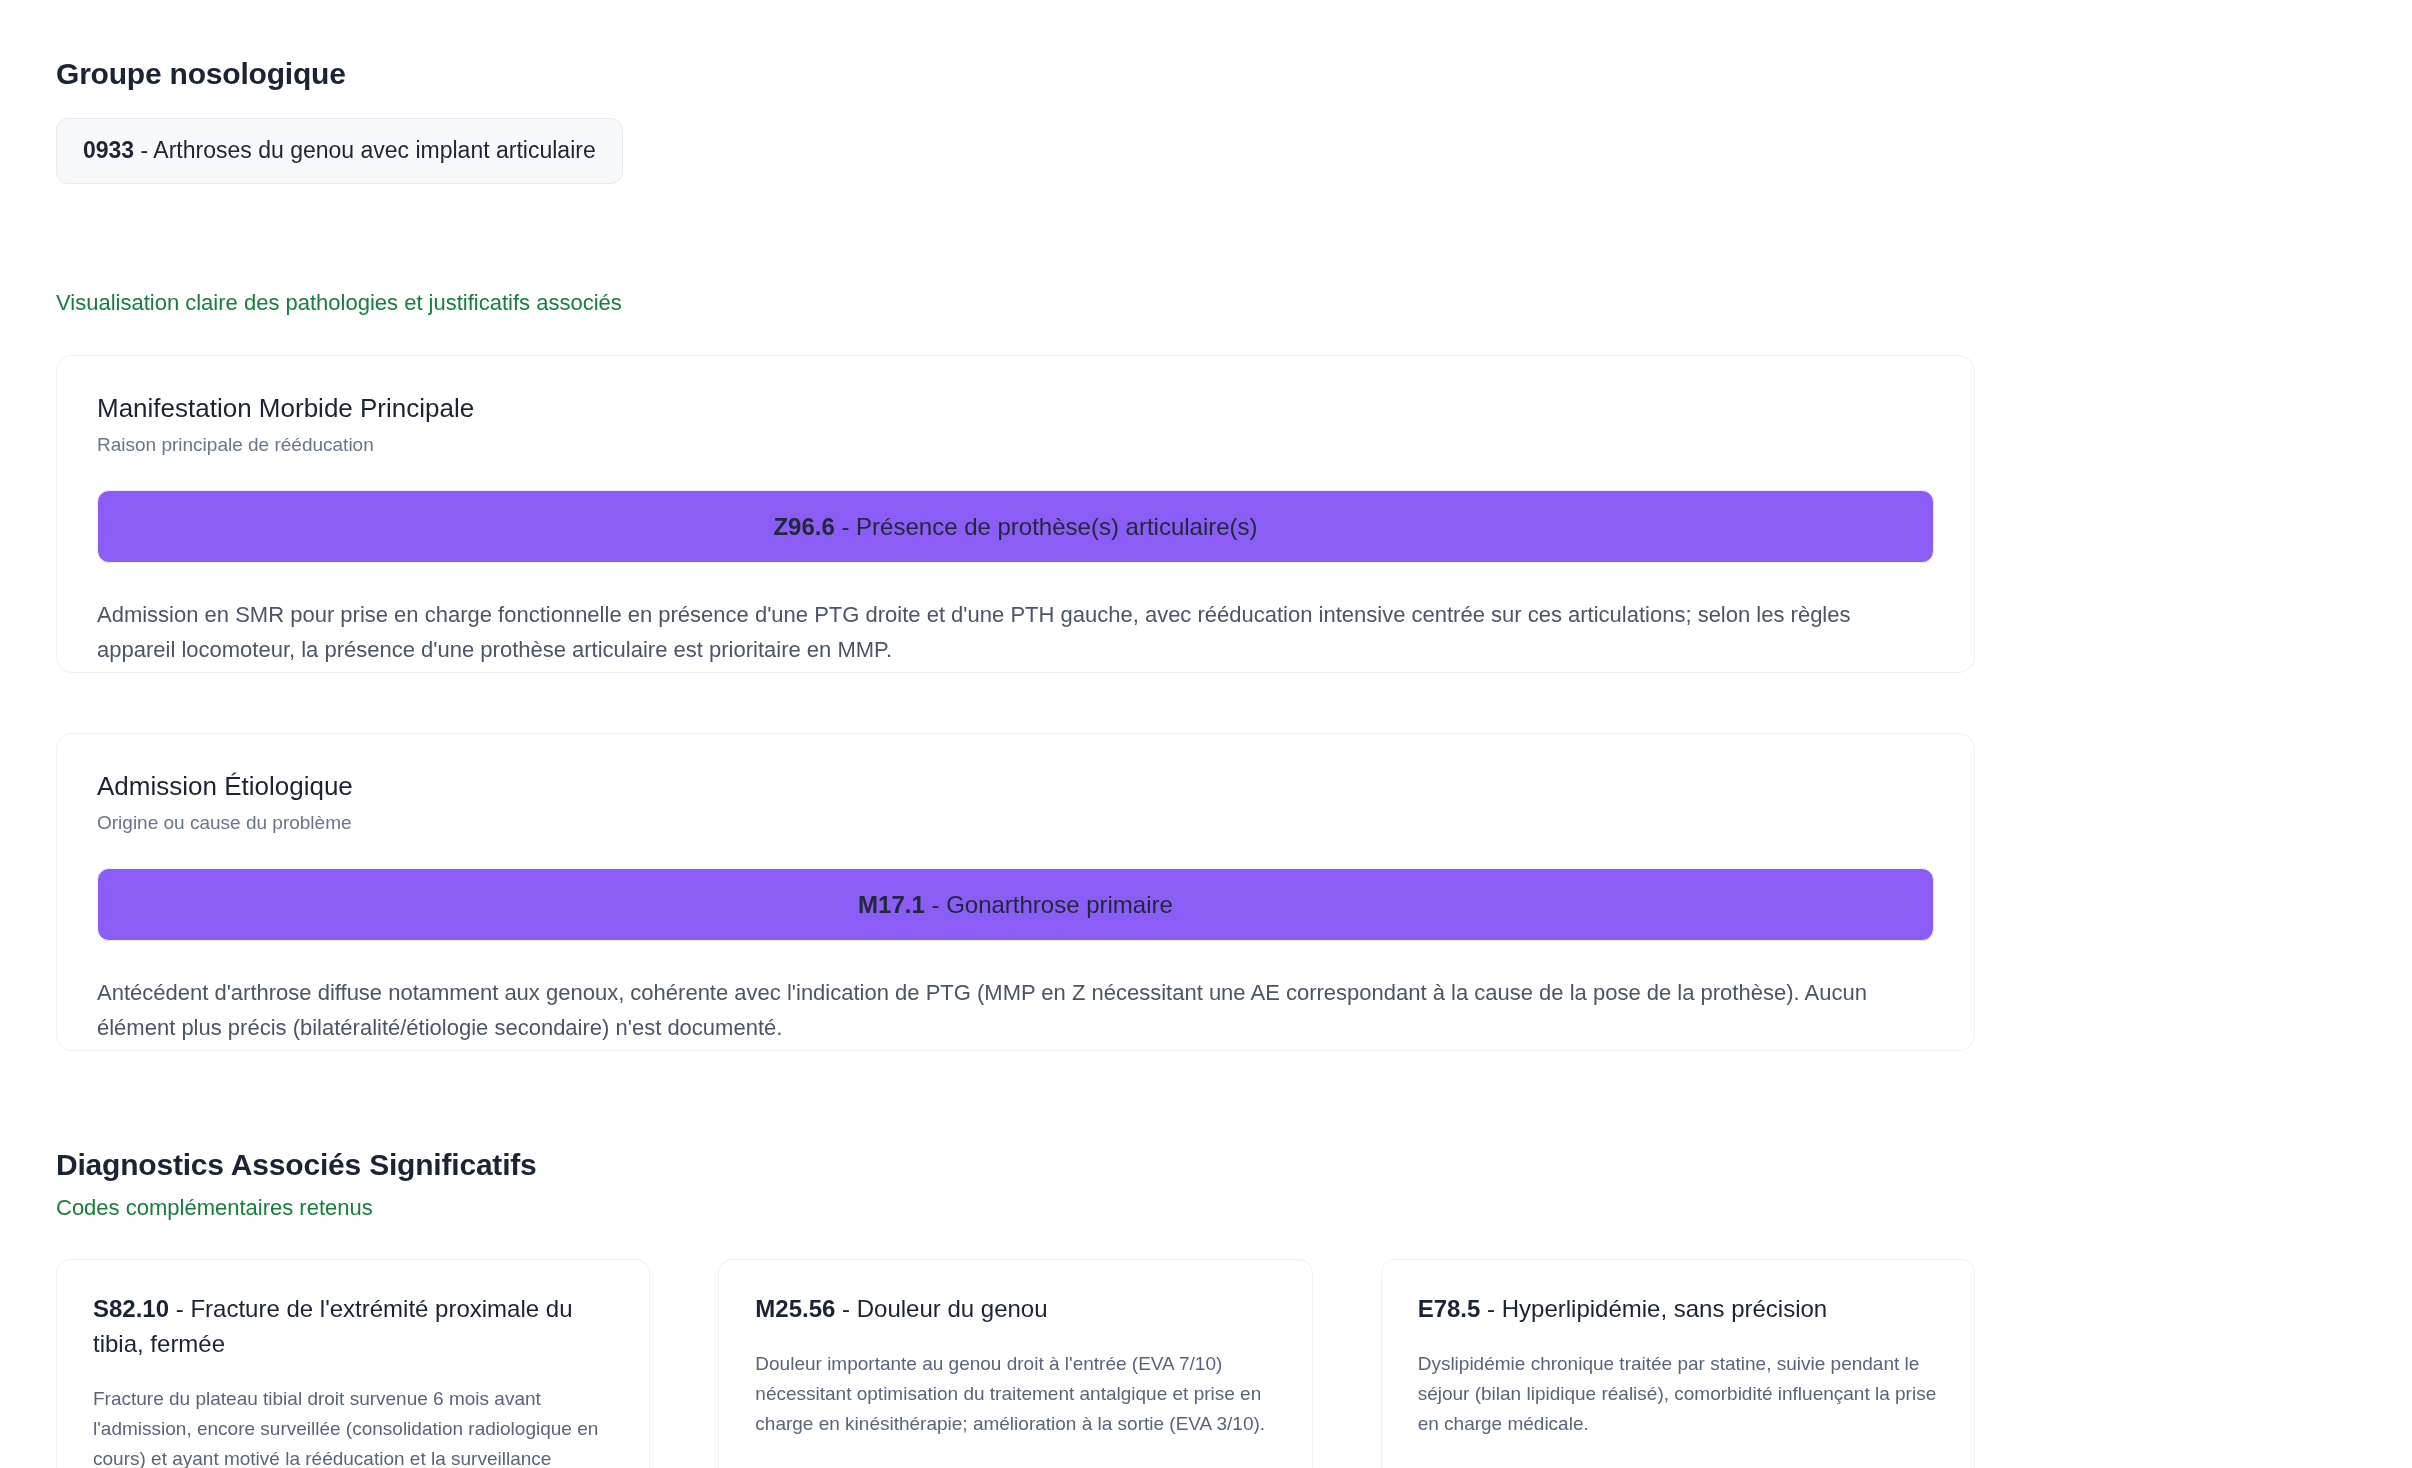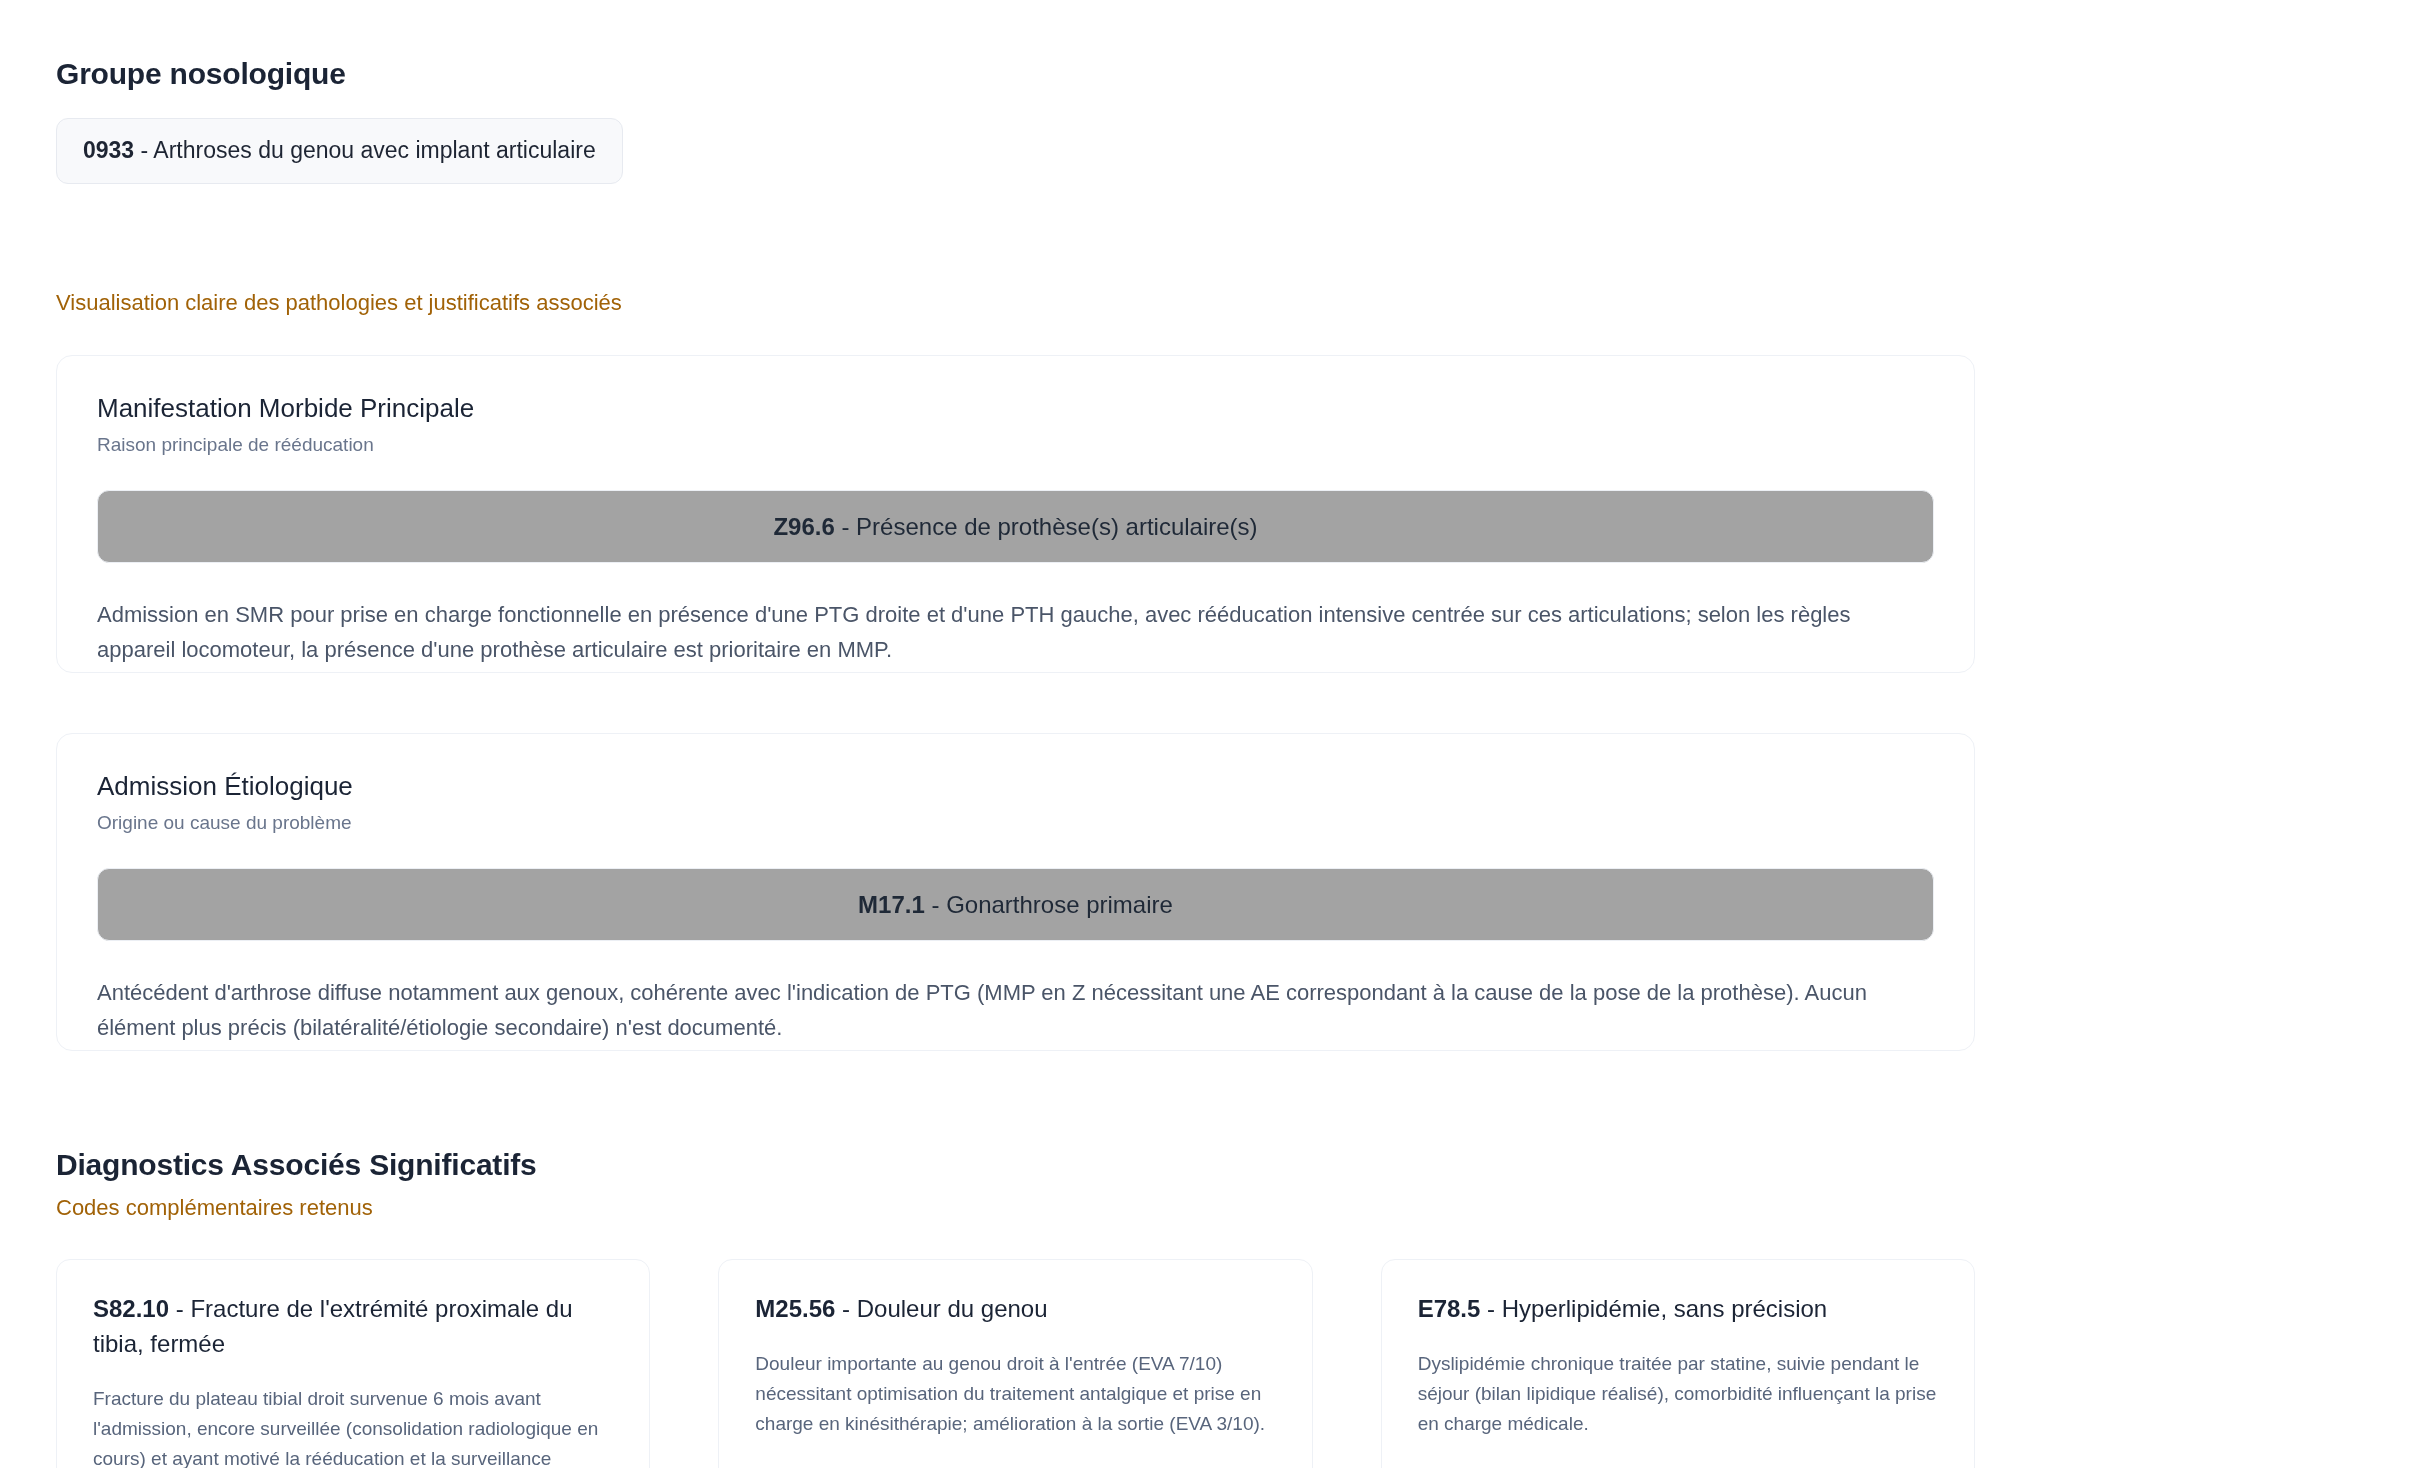--- a/index.html
+++ b/index.html
@@ -29,21 +29,21 @@
   .section-title {
     font-size: 30px;
     font-weight: bold;
     color: #1b2435;
     letter-spacing: -0.2px;
     line-height: 1.2;
   }
 
   .section-subtitle {
     font-size: 22px;
-    color: #a16207;
+    color: #15803d;
     margin-top: 10px;
     line-height: 1.35;
   }
 
   .noso-block { margin-bottom: 0; }
 
   .noso-chip {
     display: inline-block;
     margin-top: 26px;
     padding: 17px 26px 18px 26px;
@@ -88,21 +88,21 @@
     font-size: 19px;
     color: #69758c;
     margin-top: 8px;
     line-height: 1.3;
   }
 
   .code-chip {
     margin-top: 32px;
     border: 1px solid #eceff4;
     border-radius: 12px;
-    background: #a3a3a3;
+    background: #8b5cf6;
     padding: 20px 18px;
     text-align: center;
     font-size: 24px;
     color: #1f2937;
     line-height: 1.3;
   }
   .code-chip .code { font-weight: bold; }
 
   .card-body {
     margin-top: 34px;

